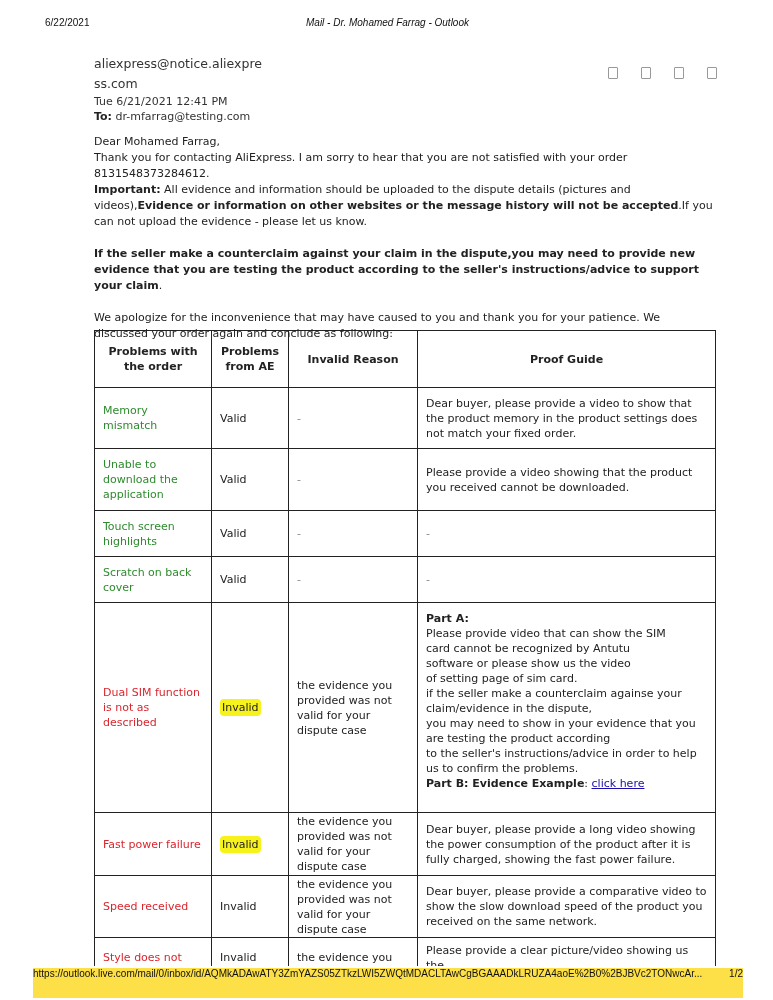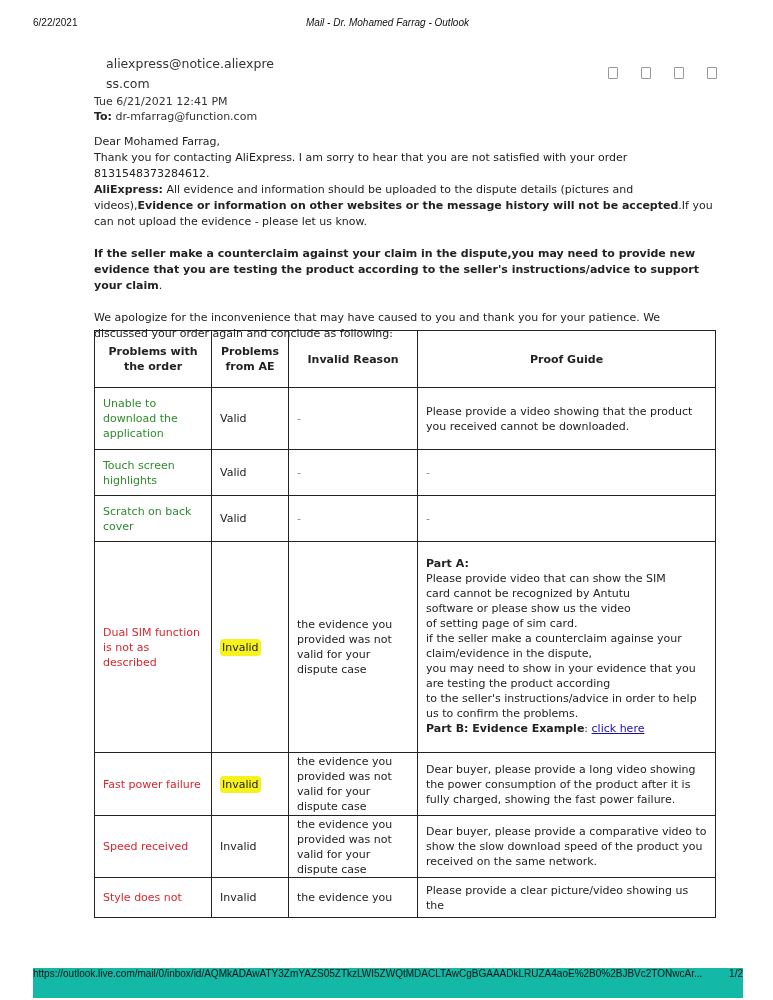--- a/index.html
+++ b/index.html
@@ -1,91 +1,97 @@
 <!DOCTYPE html>
 <html><head>
 <meta charset="utf-8">
 <style>
   html, body { margin: 0; padding: 0; background: #ffffff; }
   body { width: 773px; height: 1000px; position: relative; overflow: hidden; font-family: "DejaVu Sans", sans-serif; color: #222; }
   .print-header { position: absolute; top: 17px; left: 0; width: 773px; font-family: "Liberation Sans", sans-serif; font-size: 10px; color: #111; }
-  .print-header .date { position: absolute; left: 33px; }
+  .print-header .date { position: absolute; left: 45px; }
   .print-header .title { position: absolute; left: 1px; width: 773px; text-align: center; font-style: italic; }
-  .sender { position: absolute; left: 94px; top: 54px; font-size: 12.5px; color: #333; line-height: 20px; width: 170px; word-break: break-all; margin-left: 12px; }
+  .sender { position: absolute; left: 94px; top: 54px; font-size: 12.5px; color: #333; line-height: 20px; width: 170px; word-break: break-all; }
   .meta { position: absolute; left: 94px; top: 94px; font-size: 11px; color: #333; line-height: 15px; }
   .meta .to-label { font-weight: bold; color: #222; margin-top: 25px; }
   .actions { position: absolute; top: 67px; left: 608px; display: flex; gap: 23px; }
   .actions .ico { width: 8px; height: 10px; border: 1px solid #999; border-radius: 1px; display: inline-block; }
   .body-text { position: absolute; left: 94px; top: 134px; width: 622px; font-size: 11px; line-height: 16px; color: #222; }
   .body-text p { margin: 0 0 16px 0; }
   .body-text b { font-weight: bold; }
   table.dispute { position: absolute; left: 94px; top: 330px; width: 622px; border-collapse: collapse; font-size: 11px; line-height: 15px; }
   table.dispute th, table.dispute td { border: 1.5px solid #222; padding: 0 8px; vertical-align: middle; text-align: left; }
   table.dispute th { font-weight: bold; text-align: center; height: 56px; }
   .c1 { width: 100px; margin-left: 35px; } .c2 { width: 60px; } .c3 { width: 112px; }
   .green { color: #2e8b2e; }
   .red { color: #d9262e; }
   .dash { color: #888; }
   .hl { background: #f7f21b; border-radius: 4px; padding: 2px 2px; }
   a.link { color: #1a0dab; text-decoration: underline; }
-  .print-footer { position: absolute; top: 968px; left: 33px; width: 710px; font-family: "Liberation Sans", sans-serif; font-size: 10px; color: #111; background: #14b8a6; height: 30px; }
+  .print-footer { position: absolute; top: 968px; left: 33px; width: 710px; font-family: "Liberation Sans", sans-serif; font-size: 10px; color: #111; background: #fde047; height: 30px; }
   .print-footer .page { position: absolute; right: 0; top: 0; }
   .clip { position: absolute; left: 0; top: 0; width: 773px; height: 966px; overflow: hidden; }
 </style>
 </head>
 <body>
 
 <div class="print-header">
   <span class="date">6/22/2021</span>
   <span class="title">Mail - Dr. Mohamed Farrag - Outlook</span>
 </div>
 
 <div class="clip">
 
   <div class="sender">aliexpress@notice.aliexpress.com</div>
 
   <div class="meta">
     <div>Tue 6/21/2021 12:41 PM</div>
     <div>
       <span class="to-label">To:</span>
-      <span>dr-mfarrag@function.com</span>
+      <span>dr-mfarrag@testing.com</span>
     </div>
   </div>
 
   <div class="actions">
     <span class="ico"></span>
     <span class="ico"></span>
     <span class="ico"></span>
     <span class="ico"></span>
   </div>
 
   <div class="body-text">
     <p style="margin-bottom:0">
       <span>Dear Mohamed Farrag,</span><br>
       <span>Thank you for contacting AliExpress. I am sorry to hear that you are not satisfied with your order 8131548373284612.</span>
     </p>
     <p>
-      <b>AliExpress:</b><span> All evidence and information should be uploaded to the dispute details (pictures and videos),</span><b>Evidence or information on other websites or the message history will not be accepted</b><span>.If you can not upload the evidence - please let us know.</span>
+      <b>Important:</b><span> All evidence and information should be uploaded to the dispute details (pictures and videos),</span><b>Evidence or information on other websites or the message history will not be accepted</b><span>.If you can not upload the evidence - please let us know.</span>
     </p>
     <p>
       <b>If the seller make a counterclaim against your claim in the dispute,you may need to provide new evidence that you are testing the product according to the seller's instructions/advice to support your claim</b><span>.</span>
     </p>
     <p>We apologize for the inconvenience that may have caused to you and thank you for your patience. We discussed your order again and conclude as following:</p>
   </div>
 
   <table class="dispute">
     <thead>
       <tr>
         <th class="c1">Problems with the order</th>
         <th class="c2">Problems from AE</th>
         <th class="c3">Invalid Reason</th>
         <th>Proof Guide</th>
       </tr>
     </thead>
     <tbody>
+      <tr style="height:61px">
+        <td class="green">Memory mismatch</td>
+        <td>Valid</td>
+        <td class="dash">-</td>
+        <td>Dear buyer, please provide a video to show that the product memory in the product settings does not match your fixed order.</td>
+      </tr>
       <tr style="height:62px">
         <td class="green">Unable to download the application</td>
         <td>Valid</td>
         <td class="dash">-</td>
         <td>Please provide a video showing that the product you received cannot be downloaded.</td>
       </tr>
       <tr style="height:46px">
         <td class="green">Touch screen highlights</td>
         <td>Valid</td>
         <td class="dash">-</td>
@@ -94,21 +100,21 @@
       <tr style="height:46px">
         <td class="green">Scratch on back cover</td>
         <td>Valid</td>
         <td class="dash">-</td>
         <td class="dash">-</td>
       </tr>
       <tr style="height:210px">
         <td class="red">Dual SIM function is not as described</td>
         <td><span class="hl">Invalid</span></td>
         <td>the evidence you provided was not valid for your dispute case</td>
-        <td style="padding-top:14px;padding-bottom:16px;vertical-align:top">
+        <td style="padding-top:8px;padding-bottom:16px;vertical-align:top">
           <b>Part A:</b><br>
           <span>Please provide video that can show the SIM</span><br>
           <span>card cannot be recognized  by Antutu</span><br>
           <span>software or please show us the video</span><br>
           <span>of setting page of sim card.</span><br>
           <span>if the seller make a counterclaim againse your claim/evidence in the dispute,</span><br>
           <span>you may need to show in your evidence that you are testing the product according</span><br>
           <span>to the seller's instructions/advice in order to help us to confirm the problems.</span><br>
           <b>Part B: Evidence Example</b><span>: </span><a class="link" href="#">click here</a>
         </td>

